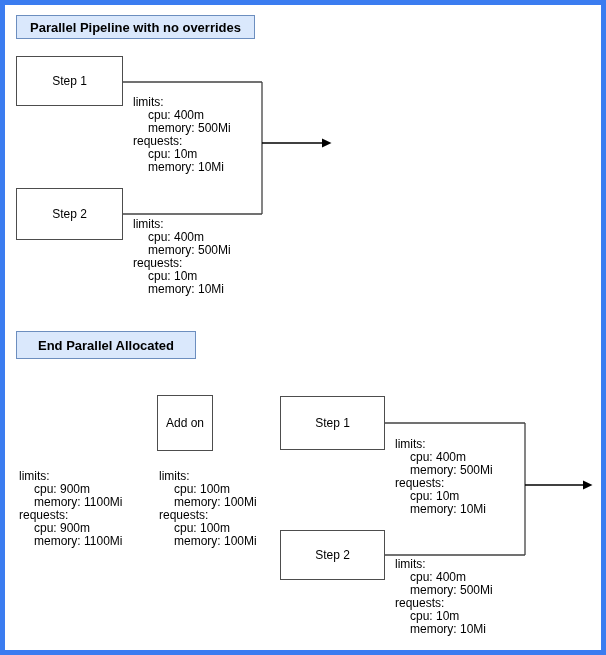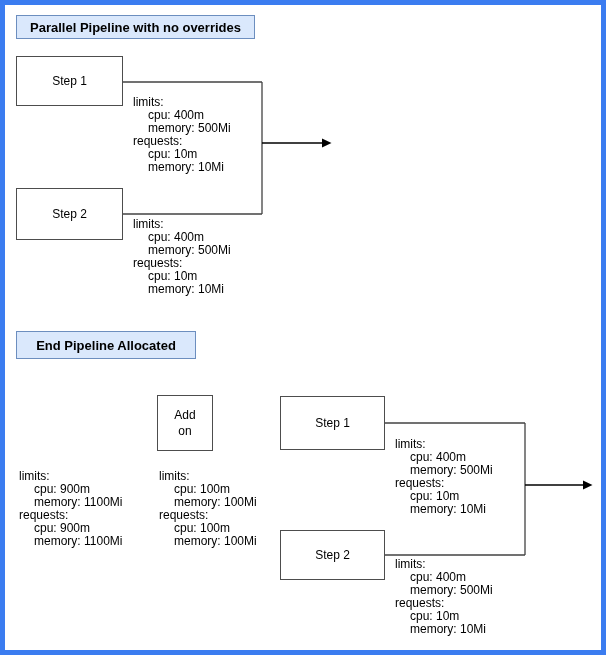--- a/index.html
+++ b/index.html
@@ -33,21 +33,21 @@
   .node {
     position: absolute;
     background: #ffffff;
     border: 1px solid #4d4d4d;
     font-size: 12px;
     display: flex;
     align-items: center;
     justify-content: center;
     text-align: center;
     line-height: 16px;
-    padding: 12px;
+    padding: 4px;
     box-sizing: border-box;
   }
   .res {
     position: absolute;
     font-size: 12px;
     line-height: 13px;
     white-space: nowrap;
   }
   .res .indent { padding-left: 15px; }
   svg.connectors {
@@ -99,21 +99,21 @@
 
     <div class="res" style="left:133px; top:218px;">
       <div>limits:</div>
       <div class="indent">cpu: 400m</div>
       <div class="indent">memory: 500Mi</div>
       <div>requests:</div>
       <div class="indent">cpu: 10m</div>
       <div class="indent">memory: 10Mi</div>
     </div>
 
-    <div class="section-title" style="left:16px; top:331px; width:178px; height:26px;">End Pipeline Allocated</div>
+    <div class="section-title" style="left:16px; top:331px; width:178px; height:26px;">End Parallel Allocated</div>
 
 
     <div class="node" style="left:157px; top:395px; width:56px; height:56px;">Add on</div>
 
     <div class="node" style="left:280px; top:396px; width:105px; height:54px;">Step 1</div>
 
     <div class="node" style="left:280px; top:530px; width:105px; height:50px;">Step 2</div>
 
     <div class="res" style="left:19px; top:470px;">
       <div>limits:</div>

